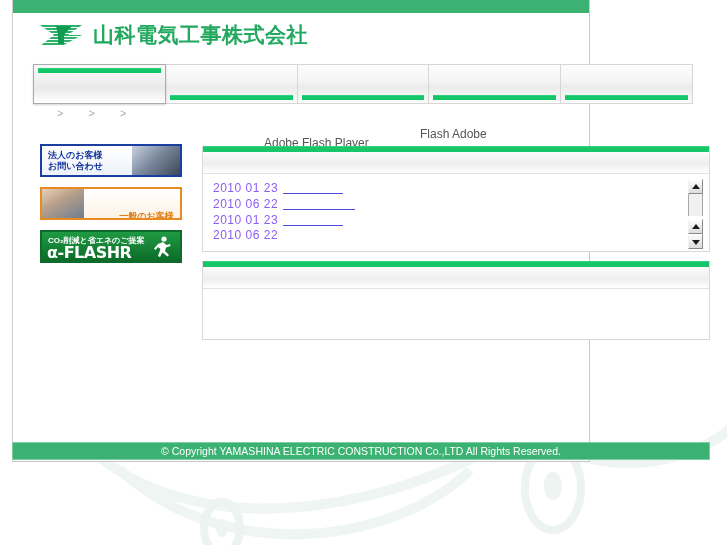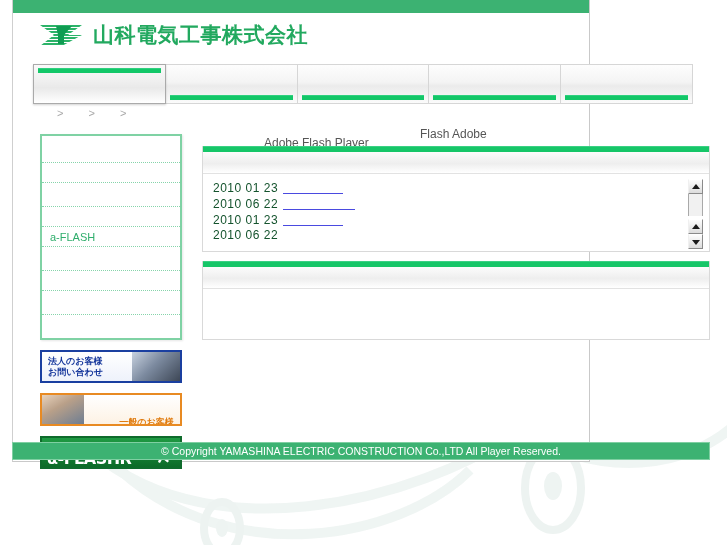--- a/index.html
+++ b/index.html
@@ -293,21 +293,21 @@
     box-sizing: border-box;
   }
   .panel-body {
     position: relative;
     padding: 6px 8px 8px 10px;
     box-sizing: border-box;
   }
   .news-list { list-style: none; margin: 0; padding: 0; }
   .news-item {
     font-size: 12px;
-    color: #14532d;
+    color: #8b5cf6;
     line-height: 15px;
     white-space: nowrap;
     font-family: "Liberation Sans", sans-serif;
   }
   .news-date { letter-spacing: 0.5px; }
   .news-link {
     display: inline-block;
     color: #3a3ad6;
     border-bottom: 1px solid #4a4ae0;
     margin-left: 5px;
@@ -453,31 +453,20 @@
   <div class="breadcrumb">
     <span class="crumb"></span>
     <span class="sep">&gt;</span>
     <span class="crumb"></span>
     <span class="sep">&gt;</span>
     <span class="crumb"></span>
     <span class="sep">&gt;</span>
   </div>
 
   <div class="sidebar">
-    <div class="side-menu">
-      <div class="side-item tall"><span></span></div>
-      <div class="side-item"><span></span></div>
-      <div class="side-item tall"><span></span></div>
-      <div class="side-item"><span></span></div>
-      <div class="side-item"><span>a-FLASH</span></div>
-      <div class="side-item tall"><span></span></div>
-      <div class="side-item"><span></span></div>
-      <div class="side-item tall"><span></span></div>
-      <div class="side-item last"><span></span></div>
-    </div>
 
     <div class="banner banner-1">
       <span class="banner-photo"></span>
       <span class="banner-txt">
         <span>法人のお客様</span><br>
         <span>お問い合わせ</span>
       </span>
     </div>
 
     <div class="banner banner-2">
@@ -545,14 +534,14 @@
     <div class="panel">
       <div class="panel-bar"></div>
       <div class="panel-title"></div>
       <div class="panel-body tallbody"></div>
     </div>
 
   </div>
 </div>
 
 <div class="footer">
-  <span>© Copyright YAMASHINA ELECTRIC CONSTRUCTION Co.,LTD All Player Reserved.</span>
+  <span>© Copyright YAMASHINA ELECTRIC CONSTRUCTION Co.,LTD All Rights Reserved.</span>
 </div>
 
 </body></html>

